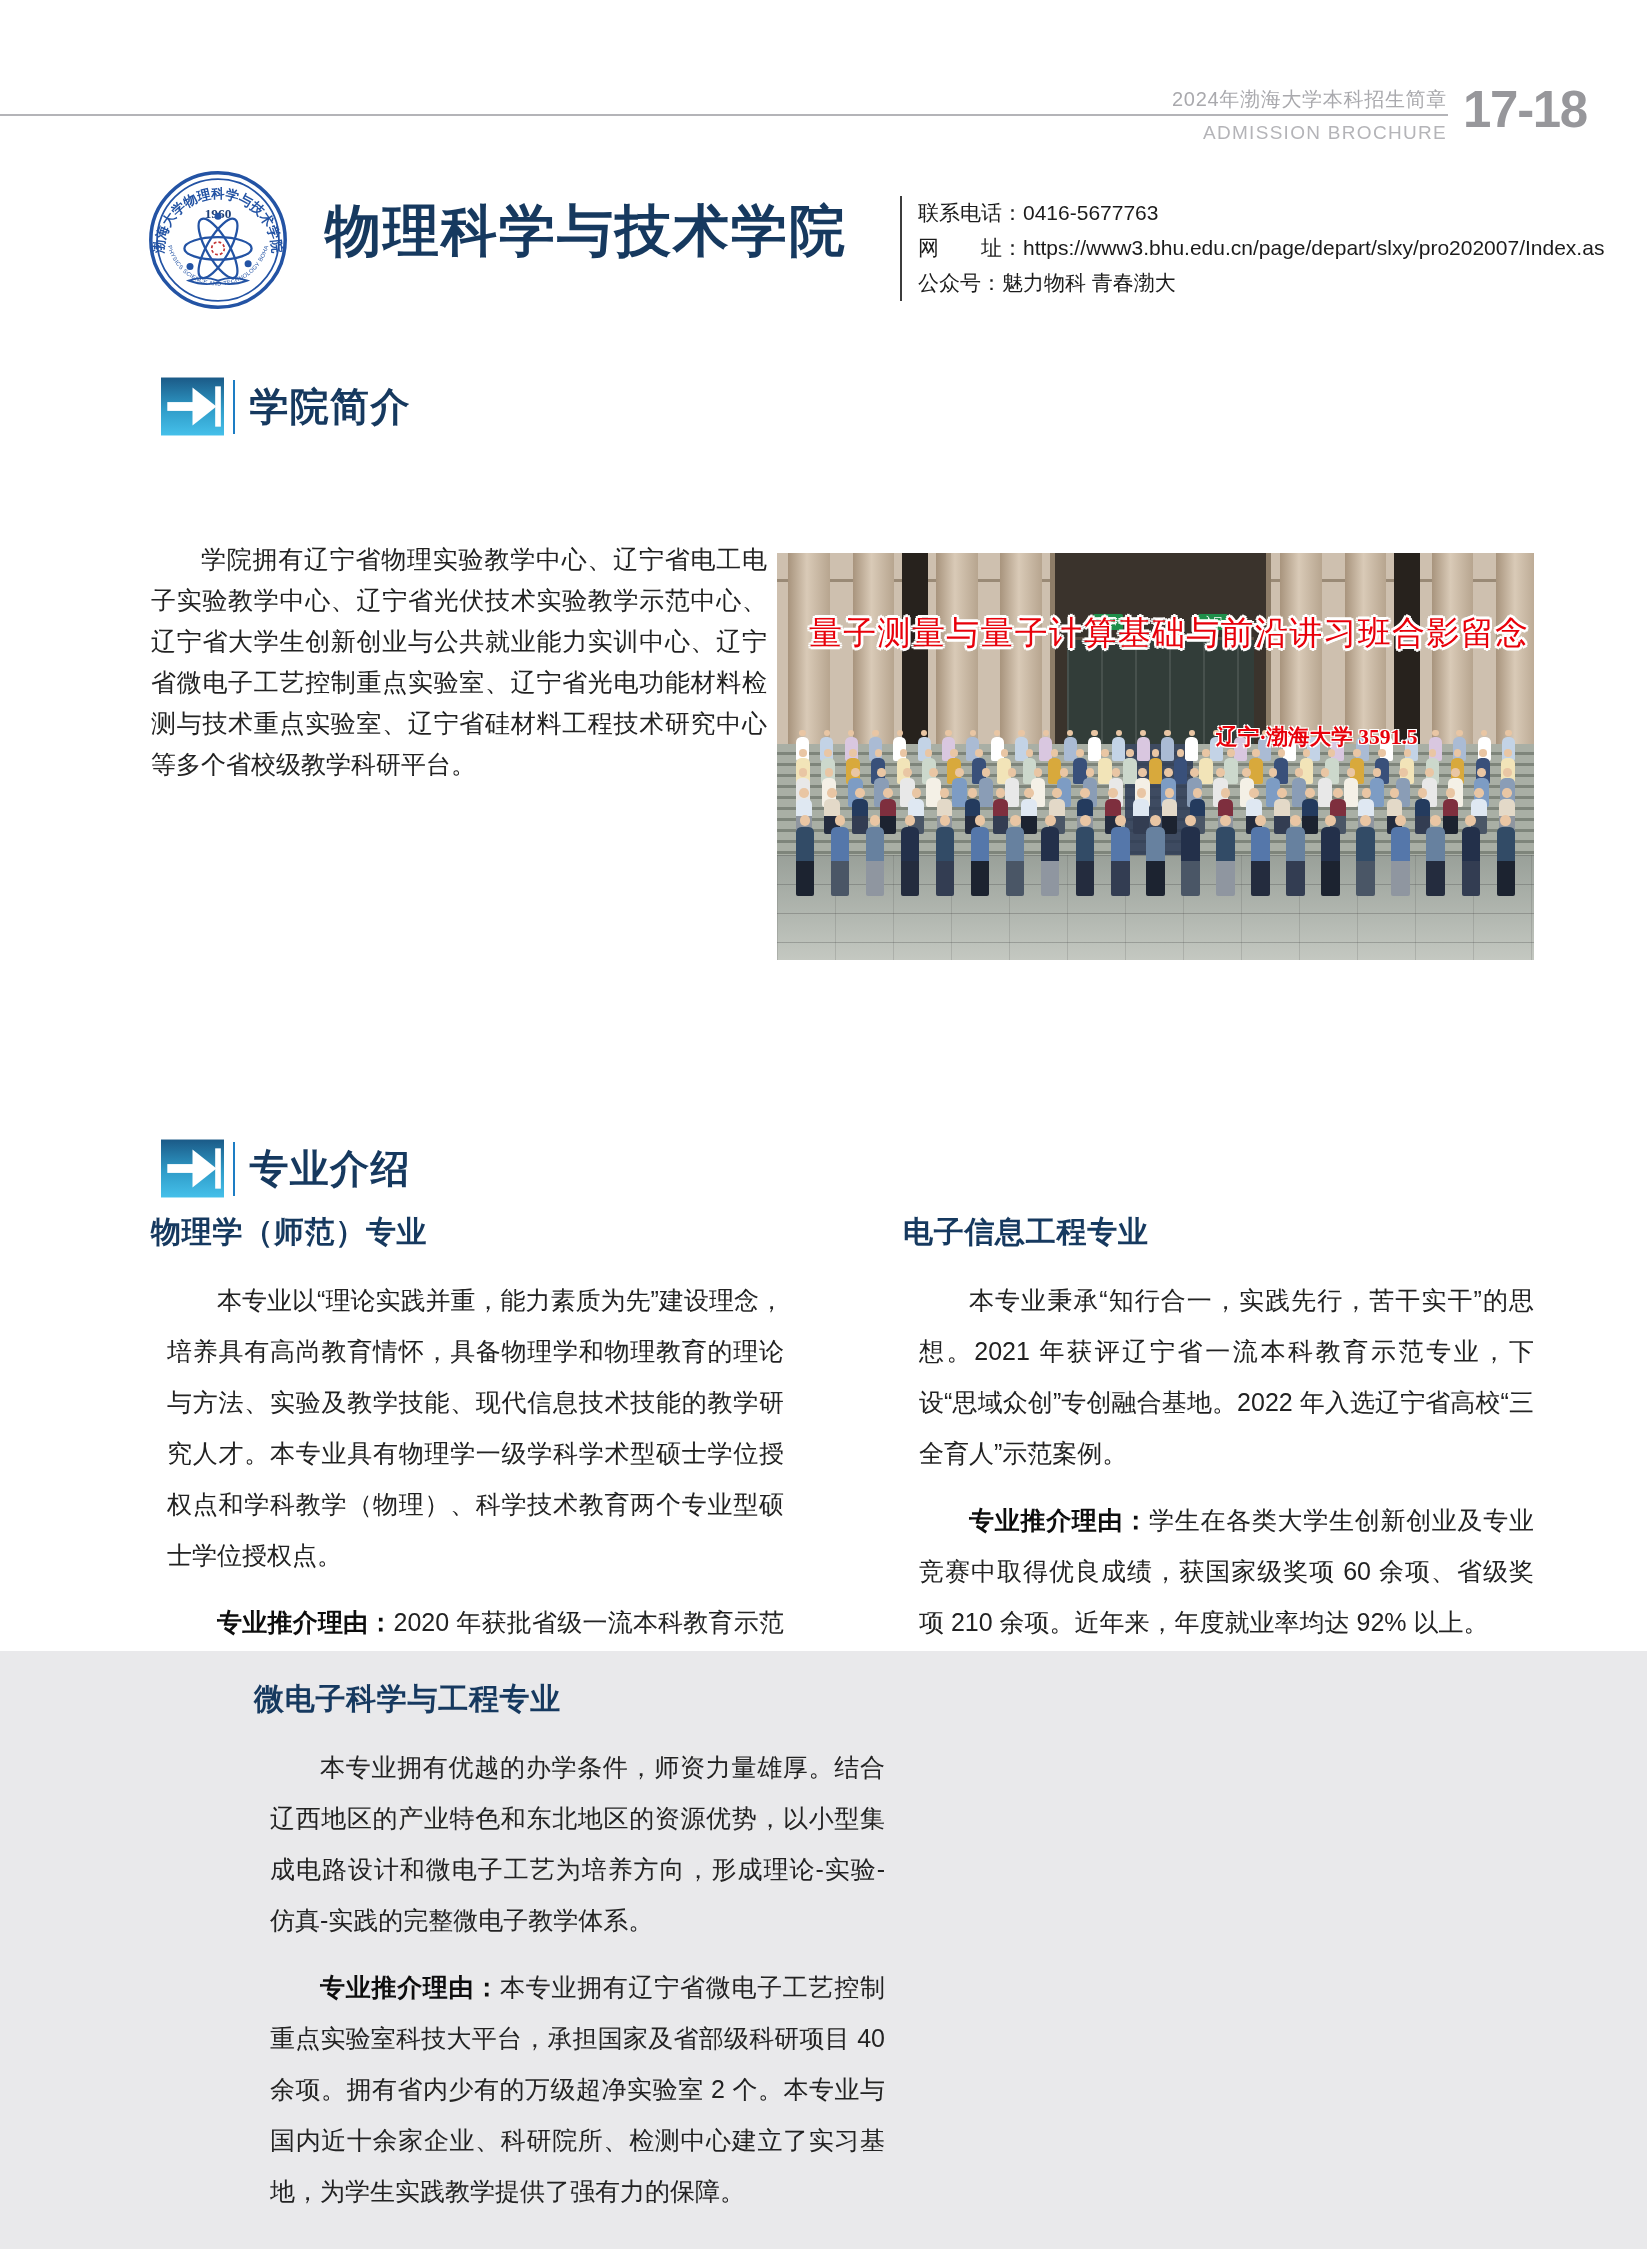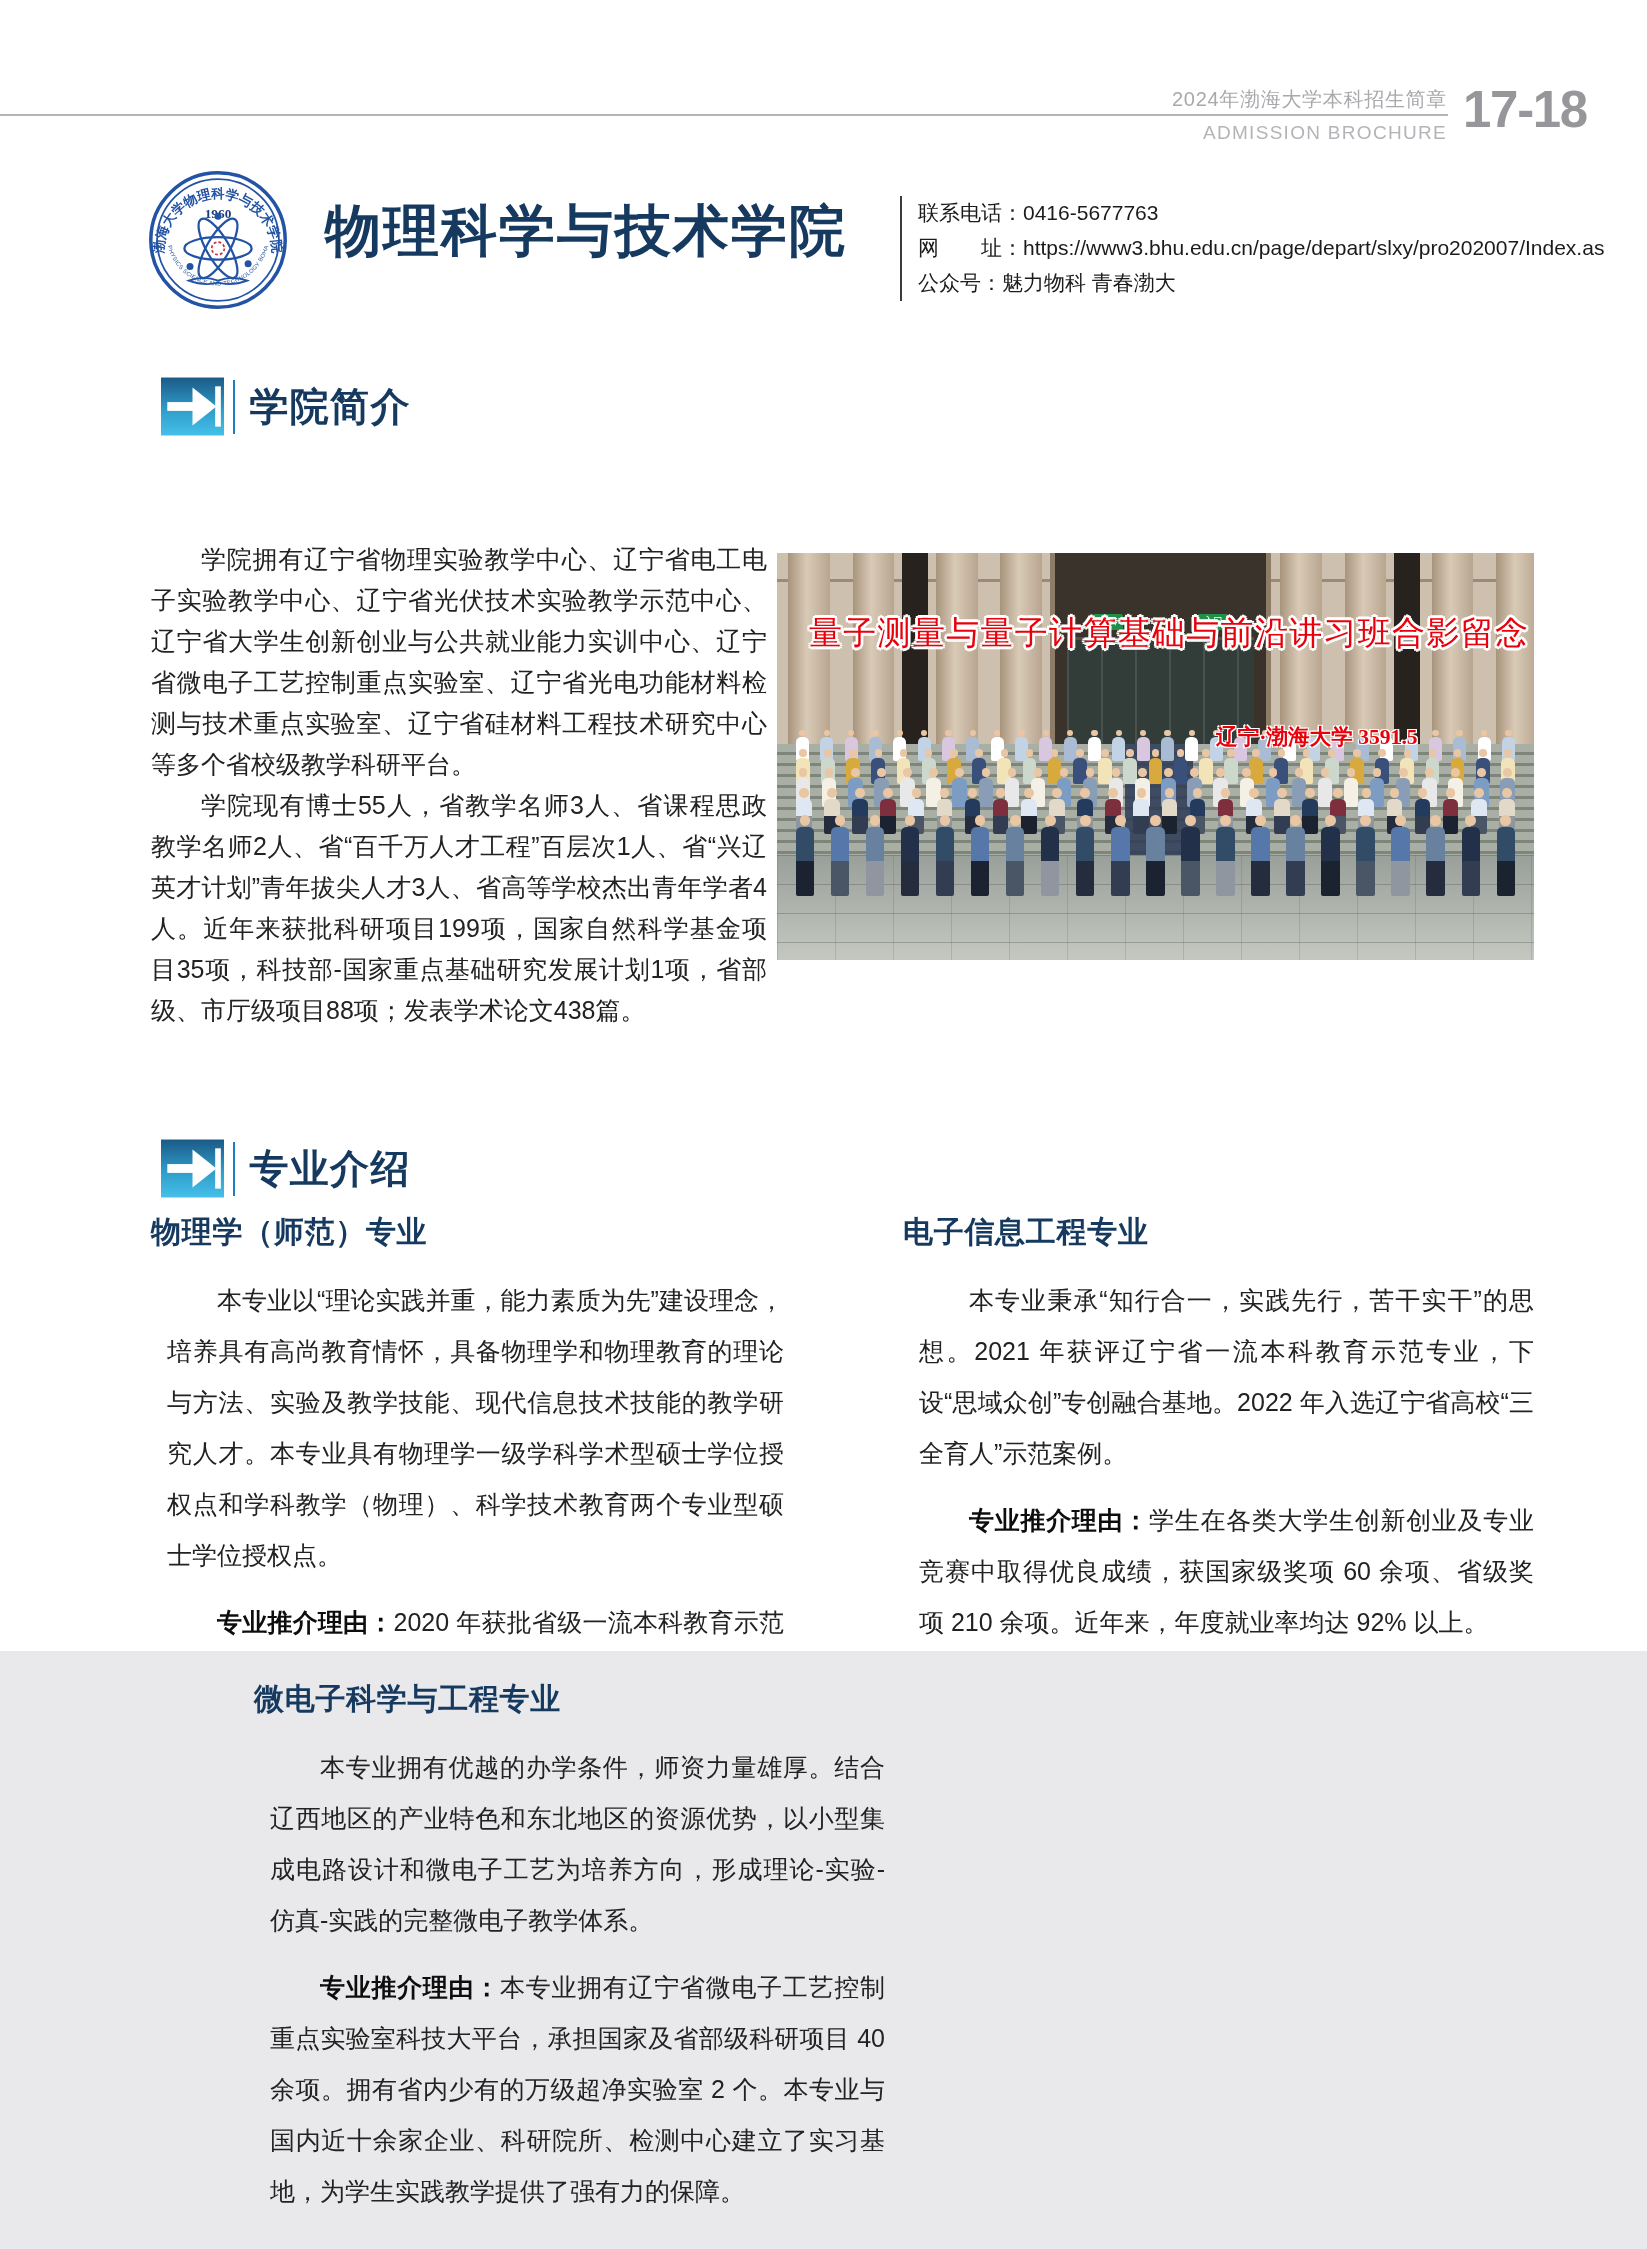--- a/index.html
+++ b/index.html
@@ -137,21 +137,20 @@
       <rect x="10" y="39" width="44" height="14" fill="#ffffff"></rect>
       <polygon points="50,16 88,46 50,76" fill="#ffffff"></polygon>
       <rect x="86" y="14" width="9" height="64" fill="#ffffff"></rect>
     </svg>
     <div class="sec-bar"></div>
     <div class="sec-title">学院简介</div>
   </div>
 
   <div class="intro-col">
     <p>学院拥有辽宁省物理实验教学中心、辽宁省电工电子实验教学中心、辽宁省光伏技术实验教学示范中心、辽宁省大学生创新创业与公共就业能力实训中心、辽宁省微电子工艺控制重点实验室、辽宁省光电功能材料检测与技术重点实验室、辽宁省硅材料工程技术研究中心等多个省校级教学科研平台。</p>
-    <p>学院现有博士55人，省教学名师3人、省课程思政教学名师2人、省“百千万人才工程”百层次1人、省“兴辽英才计划”青年拔尖人才3人、省高等学校杰出青年学者4人。近年来获批科研项目199项，国家自然科学基金项目35项，科技部-国家重点基础研究发展计划1项，省部级、市厅级项目88项；发表学术论文438篇。</p>
   </div>
 
   <div class="photo">
     <div class="ph-beam"></div>
     <div class="ph-col" style="left:1.5%"></div>
     <div class="ph-col" style="left:10%"></div>
     <div class="ph-slot" style="left:16.5%"></div>
     <div class="ph-col" style="left:21%"></div>
     <div class="ph-col" style="left:29.5%"></div>
     <div class="entrance">

